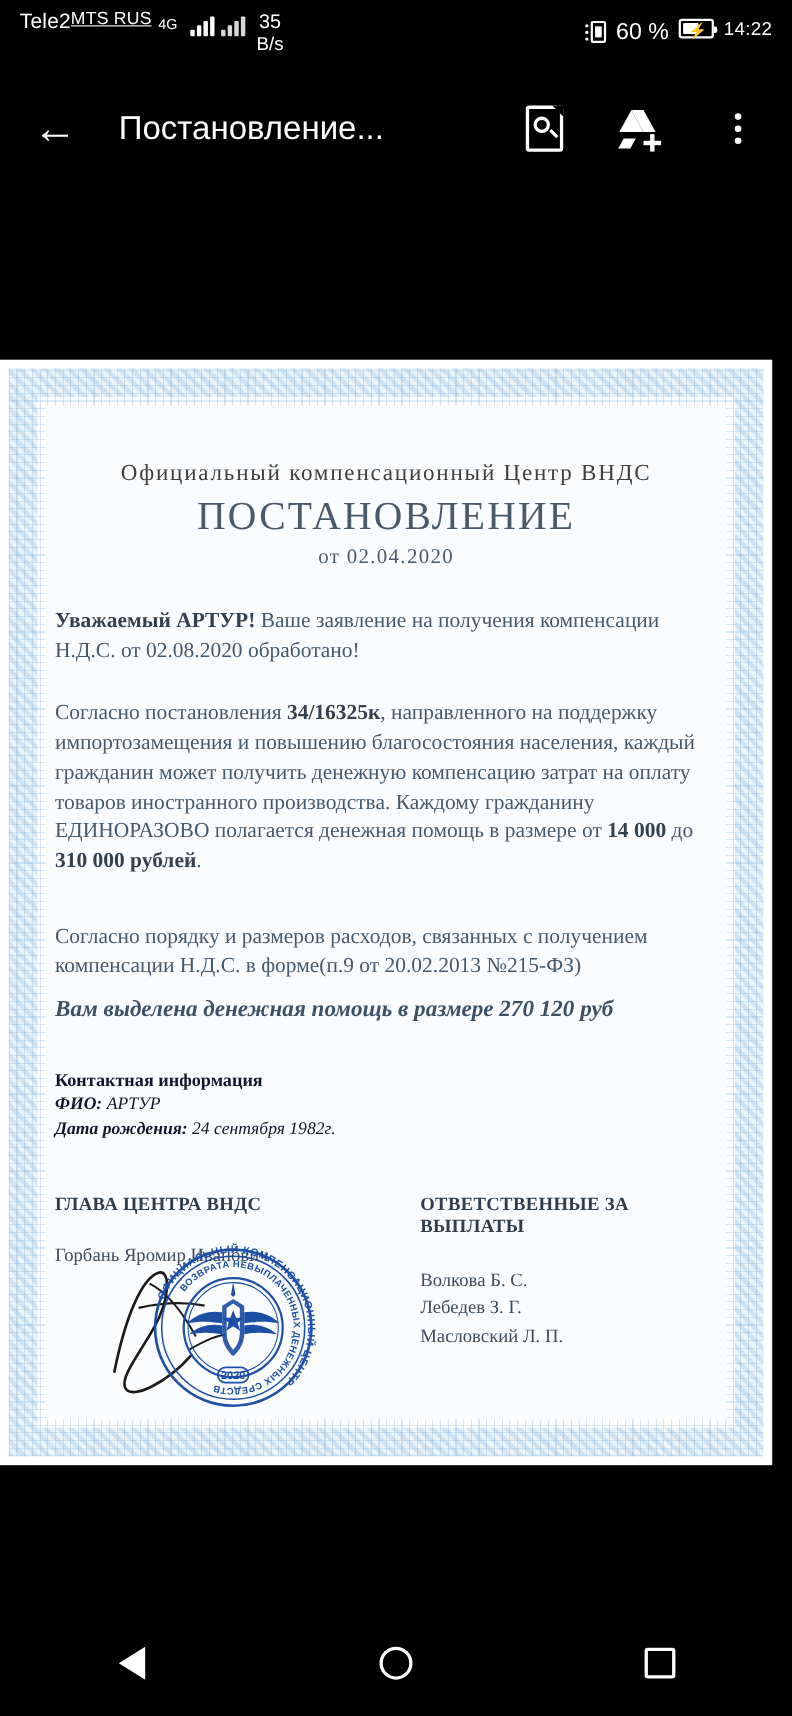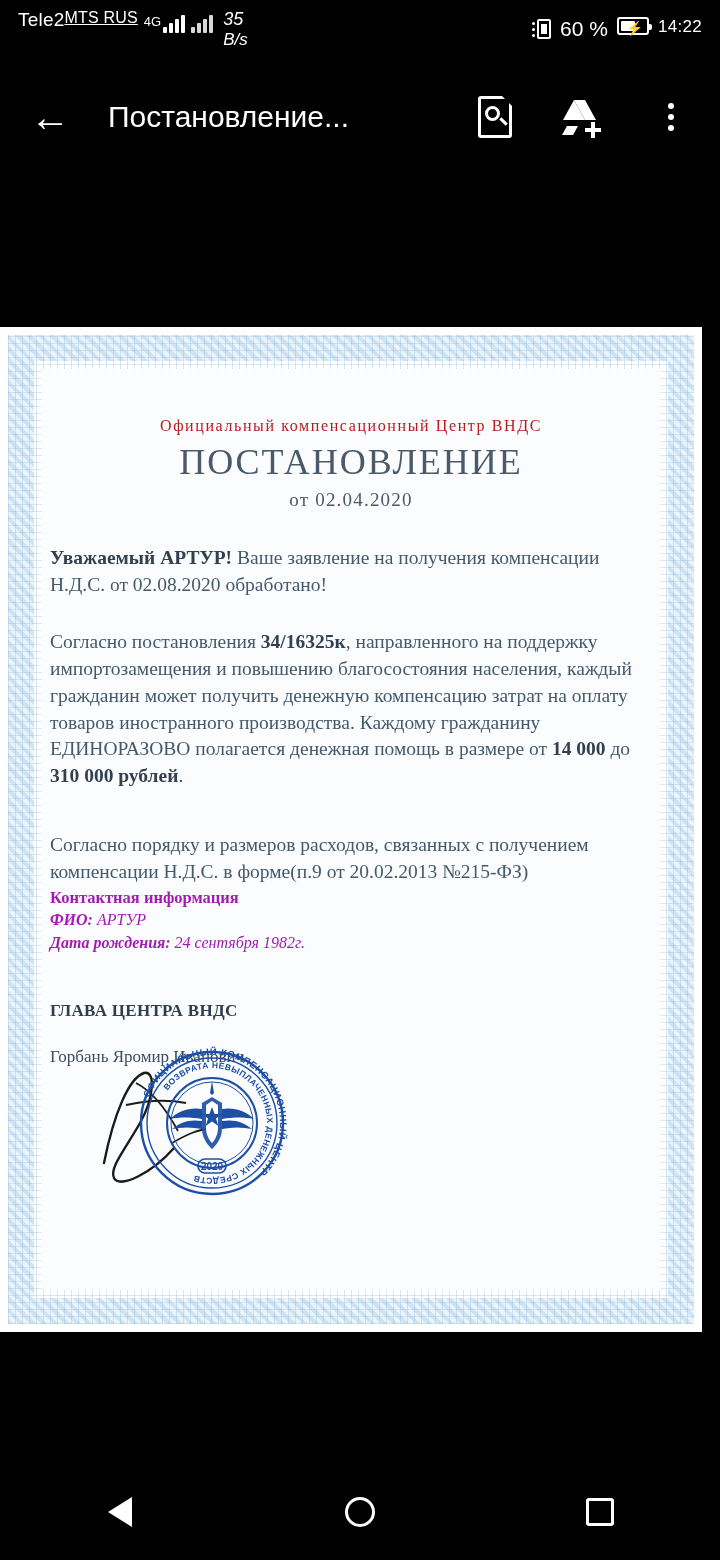--- a/index.html
+++ b/index.html
@@ -20,30 +20,30 @@
     position: absolute; top: 0; left: 0;
     width: 720px; height: 58px;
     color: #ffffff;
     display: flex; align-items: center;
     padding: 0 18px;
   }
   .sb-left { display: flex; align-items: flex-start; gap: 6px; }
   .carrier-block { display: flex; flex-direction: row; line-height: 1.12; }
   .carrier-1 { font-size: 19px; letter-spacing: .2px; }
   .carrier-2 { font-size: 16px; letter-spacing: .2px; text-decoration: underline; }
-  .net-block { display: flex; align-items: flex-end; gap: 1px; margin-top: 4px; }
+  .net-block { display: flex; align-items: flex-end; gap: 11px; margin-top: 4px; }
   .net-label { font-size: 13px; margin-right: 1px; align-self: flex-start; margin-top: 1px; }
   .bars { display: flex; align-items: flex-end; gap: 2px; height: 20px; }
   .bars i { display: block; width: 4px; background: #fff; border-radius: 1px; }
   .bars i:nth-child(1) { height: 6px; }
   .bars i:nth-child(2) { height: 10px; }
   .bars i:nth-child(3) { height: 14px; }
   .bars i:nth-child(4) { height: 18px; }
   .bars.dim i { background: #d8d8d8; }
-  .speed-block { display: flex; flex-direction: column; line-height: 1.12; margin-left: 4px; font-style: italic; }
+  .speed-block { display: flex; flex-direction: column; align-items: center; line-height: 1.12; margin-left: 4px; }
   .speed-v { font-size: 18px; }
   .speed-u { font-size: 17px; }
 
   .sb-right { margin-left: auto; display: flex; gap: 9px; }
   .sim-icon { display: flex; align-items: center; gap: 2px; }
   .sim-card {
     width: 14px; height: 20px; border: 2px solid #fff; border-radius: 2px;
     position: relative;
   }
   .sim-card::after {
@@ -132,21 +132,21 @@
     position: absolute; inset: 34px;
     background: #fbfcfe;
   }
   .doc-inner {
     position: absolute; inset: 42px 34px 34px 34px;
     color: #3b4a5a;
   }
   .doc-body { font-family: "Liberation Serif", serif; }
 
   .head-line1 {
-    text-align: center; font-size: 16px; letter-spacing: 1.6px; color: #b91c1c;
+    text-align: center; font-size: 21px; letter-spacing: 1.6px; color: #404040;
     margin-top: 48px;
   }
   .head-title {
     text-align: center; font-size: 36px; letter-spacing: 2px; color: #4a5a6b;
     margin-top: 6px;
   }
   .head-date {
     text-align: center; font-size: 19px; letter-spacing: 1.2px; color: #4a5a6b;
     margin-top: 6px;
   }
@@ -154,21 +154,21 @@
   .para { font-size: 19.5px; line-height: 1.38; color: #44596b; text-align: left; }
   .p-greeting { margin-top: 34px; padding: 0 14px 0 16px; }
   .p-main { margin-top: 30px; padding: 0 6px 0 16px; }
   .p-order { margin-top: 42px; padding: 0 10px 0 16px; }
   .p-amount {
     margin-top: 12px; padding: 0 10px 0 16px;
     font-weight: bold; font-style: italic; font-size: 21px; color: #3c5166;
   }
   b.dark { color: #32404f; }
 
-  .contacts { padding-left: 16px; font-size: 16px; line-height: 1.42; color: #a21caf; }
+  .contacts { margin-top: 40px; padding-left: 16px; font-size: 16px; line-height: 1.42; color: #0f172a; }
   .contacts .c-title { font-weight: bold; font-size: 16.5px; }
   .contacts .row { font-style: italic; }
   .contacts .row b { font-style: italic; }
 
   .sign-row {
     margin-top: 46px; display: flex; padding-left: 16px; gap: 46px;
   }
   .sign-col { flex: 1; position: relative; }
   .sign-head { font-weight: bold; font-size: 17px; color: #2f3d4c; letter-spacing: .3px; }
   .sign-name { margin-top: 26px; font-size: 17px; color: #3d4d5d; }
@@ -285,20 +285,21 @@
 
       <div class="head-line1">Официальный компенсационный Центр ВНДС</div>
       <div class="head-title">ПОСТАНОВЛЕНИЕ</div>
       <div class="head-date">от 02.04.2020</div>
 
       <p class="para p-greeting"><b class="dark">Уважаемый АРТУР!</b><span> Ваше заявление на получения компенсации Н.Д.С. от 02.08.2020 обработано!</span></p>
 
       <p class="para p-main"><span>Согласно постановления </span><b class="dark">34/16325к</b><span>, направленного на поддержку импортозамещения и повышению благосостояния населения, каждый гражданин может получить денежную компенсацию затрат на оплату товаров иностранного производства. Каждому гражданину ЕДИНОРАЗОВО полагается денежная помощь в размере от </span><b class="dark">14 000</b><span> до </span><b class="dark">310 000 рублей</b><span>.</span></p>
 
       <p class="para p-order">Согласно порядку и размеров расходов, связанных с получением компенсации Н.Д.С. в форме(п.9 от 20.02.2013 №215-ФЗ)</p>
+      <p class="p-amount">Вам выделена денежная помощь в размере 270 120 руб</p>
 
       <div class="contacts">
         <div class="c-title">Контактная информация</div>
         <div class="row"><b>ФИО:</b><span> АРТУР</span></div>
         <div class="row"><b>Дата рождения:</b><span> 24 сентября 1982г.</span></div>
       </div>
 
       <div class="sign-row">
         <div class="sign-col">
           <div class="sign-head">ГЛАВА ЦЕНТРА ВНДС</div>
@@ -335,20 +336,28 @@
               <path d="M76 84 C64 82, 54 85, 46 92 C56 90, 66 90, 76 92 Z" fill="#1d4fa5"></path>
               <path d="M96 72 C108 70, 120 74, 128 82 C118 80, 108 80, 96 82 Z" fill="#1d4fa5"></path>
               <path d="M96 84 C108 82, 118 85, 126 92 C116 90, 106 90, 96 92 Z" fill="#1d4fa5"></path>
               <path d="M86 44 L88 56 L86 58 L84 56 Z" fill="#1d4fa5"></path>
               <rect x="72" y="122" width="28" height="14" rx="7" fill="none" stroke="#1d4fa5" stroke-width="1.6"></rect>
               <text x="86" y="133" text-anchor="middle" font-family="'Liberation Sans',sans-serif" font-size="10" font-weight="bold" fill="#1d4fa5">2020</text>
             </svg>
           </div>
         </div>
 
+        <div class="sign-col">
+          <div class="sign-head">ОТВЕТСТВЕННЫЕ ЗА ВЫПЛАТЫ</div>
+          <div class="sign-list">
+            <div>Волкова Б. С.</div>
+            <div>Лебедев З. Г.</div>
+            <div>Масловский Л. П.</div>
+          </div>
+        </div>
       </div>
 
     </div>
   </div>
 
   <div class="navbar">
     <div class="nav-item">
         <span class="nav-back"></span>
       </div>
     <div class="nav-item">

